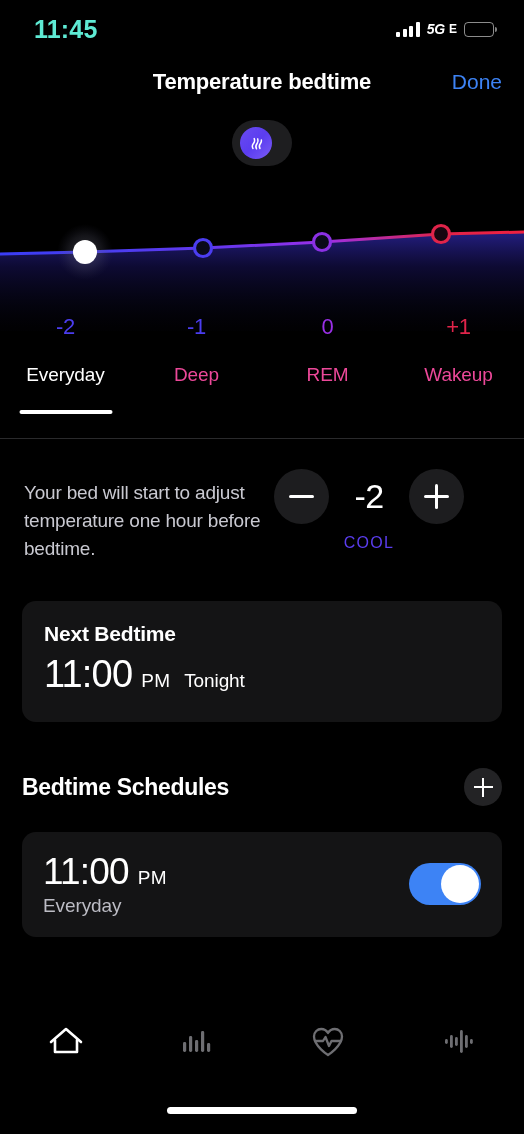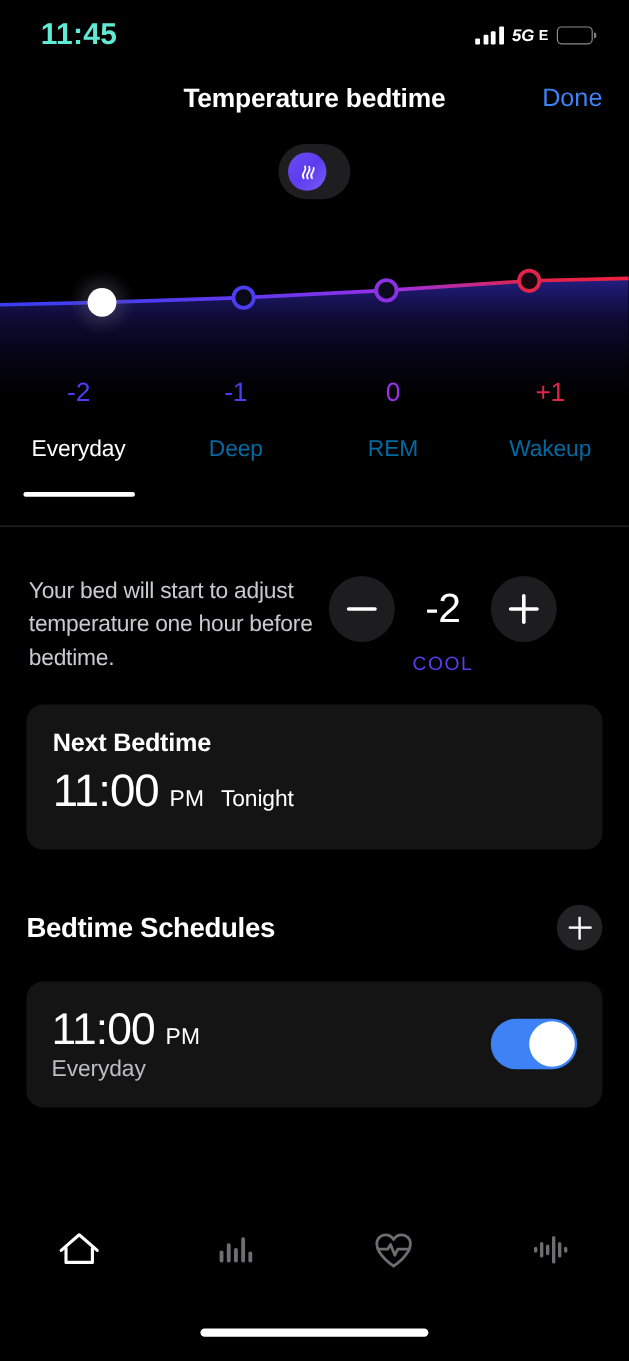--- a/index.html
+++ b/index.html
@@ -178,39 +178,39 @@
     display: flex;
   }
   .tab-cell {
     flex: 1;
     text-align: center;
     position: relative;
     padding-bottom: 28px;
   }
   .tab-label {
     font-size: 19px;
-    color: #0369a1;
+    color: #ec4899;
     letter-spacing: -0.1px;
   }
   .tab-cell.active .tab-label { color: #ffffff; }
   .tab-underline {
     position: absolute;
     left: 50%;
     transform: translateX(-50%);
     bottom: 0;
     width: 93px;
     height: 4px;
     background: #ffffff;
     border-radius: 2px;
   }
 
   
   .stepper-section {
     display: flex;
-    align-items: flex-end;
+    align-items: flex-start;
     padding: 30px 22px 0 24px;
   }
   .stepper-desc {
     flex: 1;
     font-size: 19px;
     line-height: 28px;
     color: #c9c9d1;
     letter-spacing: -0.2px;
     max-width: 250px;
     padding-top: 10px;
@@ -259,21 +259,21 @@
   .stepper-caption {
     margin-top: 10px;
     font-size: 16px;
     letter-spacing: 1.3px;
     color: #5b3df0;
     font-weight: 500;
   }
 
   
   .next-card {
-    margin: 24px 22px 0 22px;
+    margin: 38px 22px 0 22px;
     background: #141415;
     border-radius: 14px;
     padding: 21px 22px 26px 22px;
   }
   .next-card-title {
     font-size: 21px;
     font-weight: bold;
     letter-spacing: -0.2px;
   }
   .next-card-timerow {

